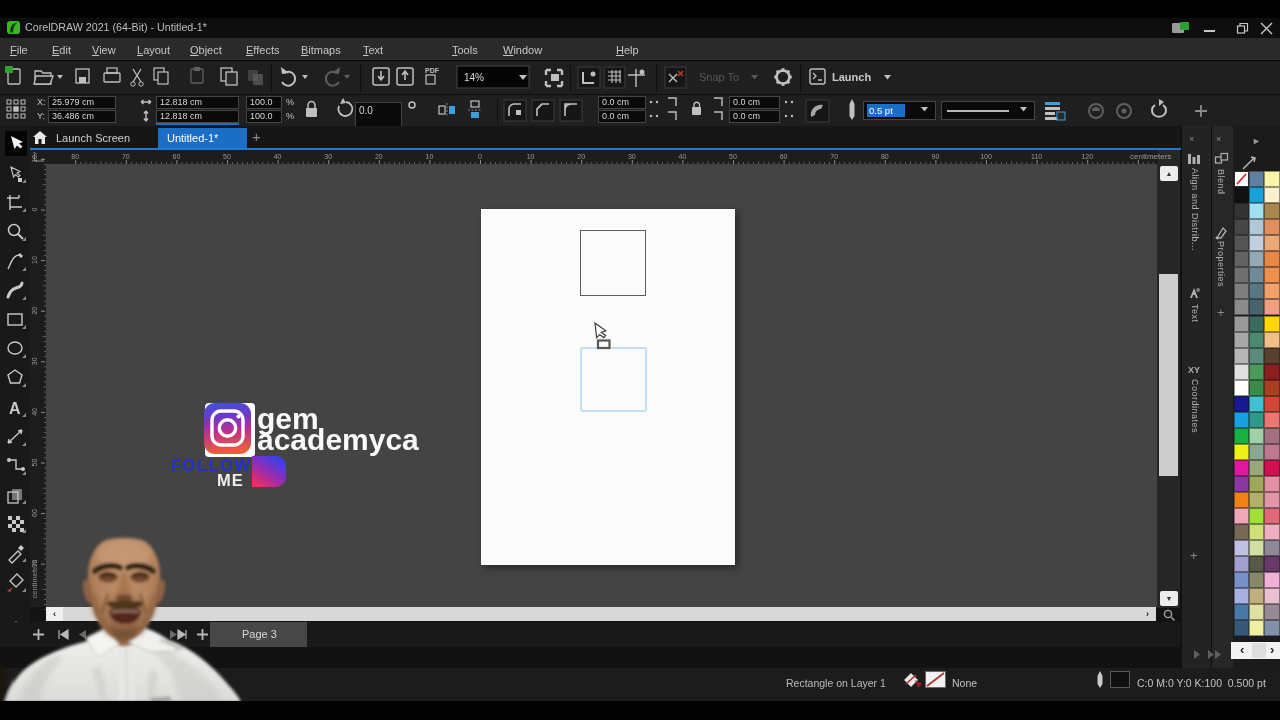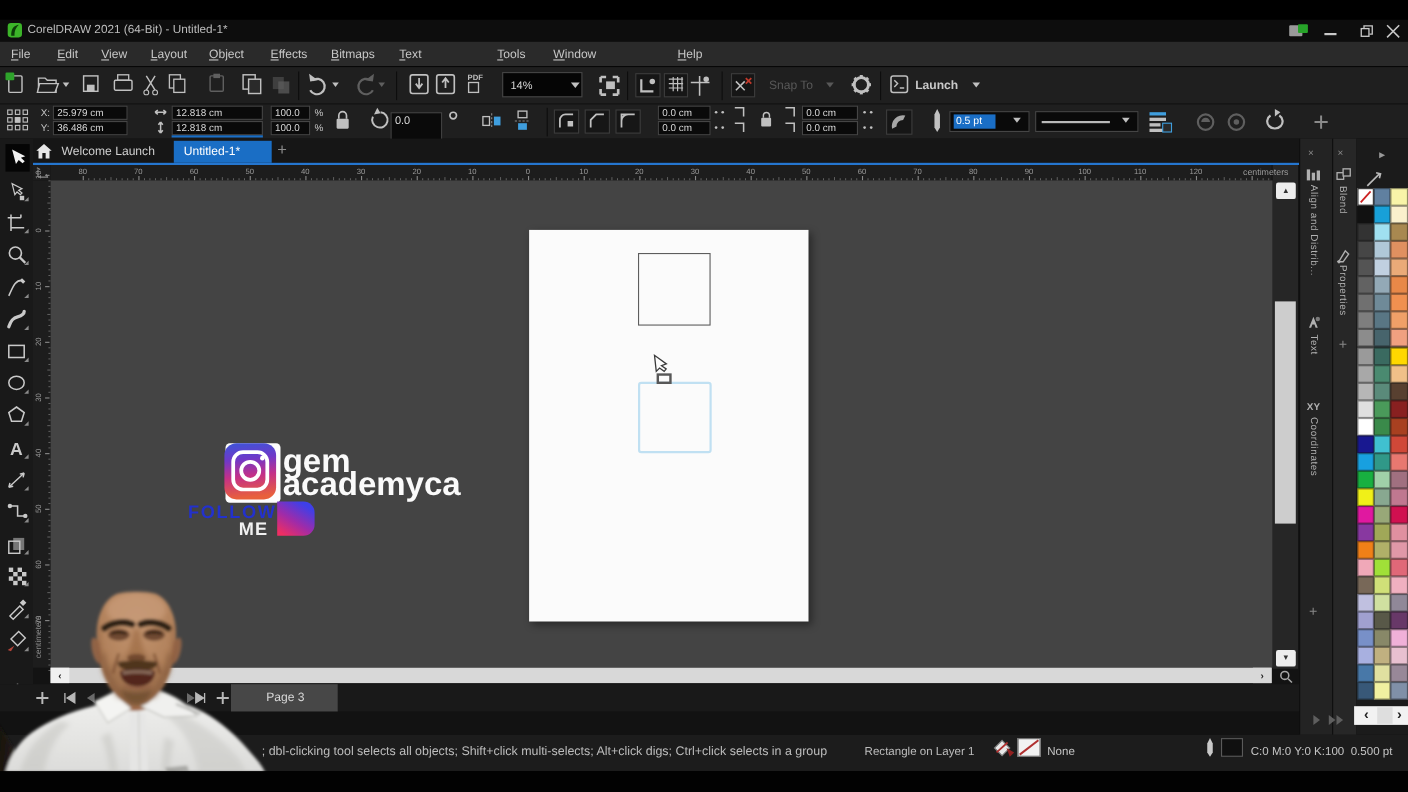--- a/index.html
+++ b/index.html
@@ -199,21 +199,21 @@
       <circle cx="1124" cy="16" r="7" fill="none" stroke="#5f5f5f" stroke-width="2"></circle>
       <circle cx="1124" cy="16" r="2.5" fill="#5f5f5f"></circle>
       <path d="M1155 10 a7 6.5 0 1 0 8 0" fill="none" stroke="#c0c0c0" stroke-width="2"></path>
       <path d="M1159 4 l5 3 l-5 4 z" fill="#c0c0c0"></path>
       <path d="M1195 16 h12 M1201 10 v12" stroke="#8a8a8a" stroke-width="1.8"></path>
     </svg>
 <div style="left:0;top:126px;width:1280px;height:22px;background:#161616;"></div>
 <svg style="left:33px;top:131px;" width="14" height="13" viewBox="0 0 14 13" fill="#e8e8e8">
  <path d="M7 0 L14 6 H12 V13 H8.5 V8 H5.5 V13 H2 V6 H0 Z"></path>
 </svg>
-<div class="t" style="left:56px;top:132px;color:#cfcfcf;">Welcome Launch</div>
+<div class="t" style="left:56px;top:132px;color:#cfcfcf;">Launch Screen</div>
 <div style="left:158px;top:128px;width:89px;height:20px;background:#1a6ec5;"></div>
 <div class="t" style="left:167px;top:132px;color:#ffffff;">Untitled-1*</div>
 <div style="left:250px;top:130px;width:13px;height:13px;color:#8a8a8a;font-size:15px;line-height:13px;text-align:center;">+</div>
 <div style="left:0;top:148px;width:1185px;height:2px;background:#2576cf;"></div>
 <div style="left:30px;top:150px;width:16px;height:14px;background:#1d1d1d;"></div>
     <svg style="left:33px;top:152px" width="11" height="10" viewBox="0 0 11 10" fill="none" stroke="#8a8a8a" stroke-width="1">
       <path d="M1.5 9 V2 M1.5 9 H10 M3.5 2 L0.5 0.5 M9 6.5 L10.5 9.5"></path>
     </svg>
     <div style="left:46px;top:150px;width:1110px;height:14px;background:#1d1d1d;"></div>
 <svg style="left:46px;top:150px;" width="1110" height="14" viewBox="0 0 1110 14" font-family="Liberation Sans,sans-serif">
@@ -774,21 +774,20 @@
       <path d="M197 12.5 h11 M202.5 7 v11" stroke="#b8b8b8" stroke-width="1.8"></path>
     </svg>
 <div style="left:210px;top:622px;width:97px;height:25px;background:#474747;"></div>
     <div class="t" style="left:242px;top:628px;color:#d8d8d8;">Page 3</div>
 <div style="left:0;top:647px;width:1181px;height:21px;background:#121212;"></div>
 <svg style="left:1190px;top:648px;" width="40" height="14" viewBox="0 0 40 14">
       <path d="M4 2 l6 4.5 l-6 4.5 z" fill="#5e5e5e"></path>
       <path d="M18 2 l6 4.5 l-6 4.5 z M25 2 l6 4.5 l-6 4.5 z" fill="#5e5e5e"></path>
     </svg>
 <div style="left:0;top:668px;width:1280px;height:33px;background:#1c1c1c;"></div>
-<div class="t" style="left:238px;top:677px;font-size:11.3px;color:#bdbdbd;">; dbl-clicking tool selects all objects; Shift+click multi-selects; Alt+click digs; Ctrl+click selects in a group</div>
     <div class="t" style="left:786px;top:677px;font-size:10.5px;color:#bdbdbd;">Rectangle on Layer 1</div>
     <svg style="left:903px;top:672px;" width="20" height="17" viewBox="0 0 20 17">
  <path d="M8 1 L15 8 L8 15 L1 8 Z" fill="#e8e8e8" stroke="#777" stroke-width="1"></path>
  <path d="M3 12 L13 3" stroke="#b03030" stroke-width="1.6"></path>
  <path d="M12 8 L19 12 L15 16 Z" fill="#902020"></path>
 </svg>
     <div style="left:925px;top:671px;width:21px;height:17px;background:#f2f2f2;border:1px solid #666;"></div>
     <svg style="left:925px;top:671px;" width="21" height="17">
       <path d="M2 15 L19 2" stroke="#b03030" stroke-width="1.8"></path>
     </svg>

